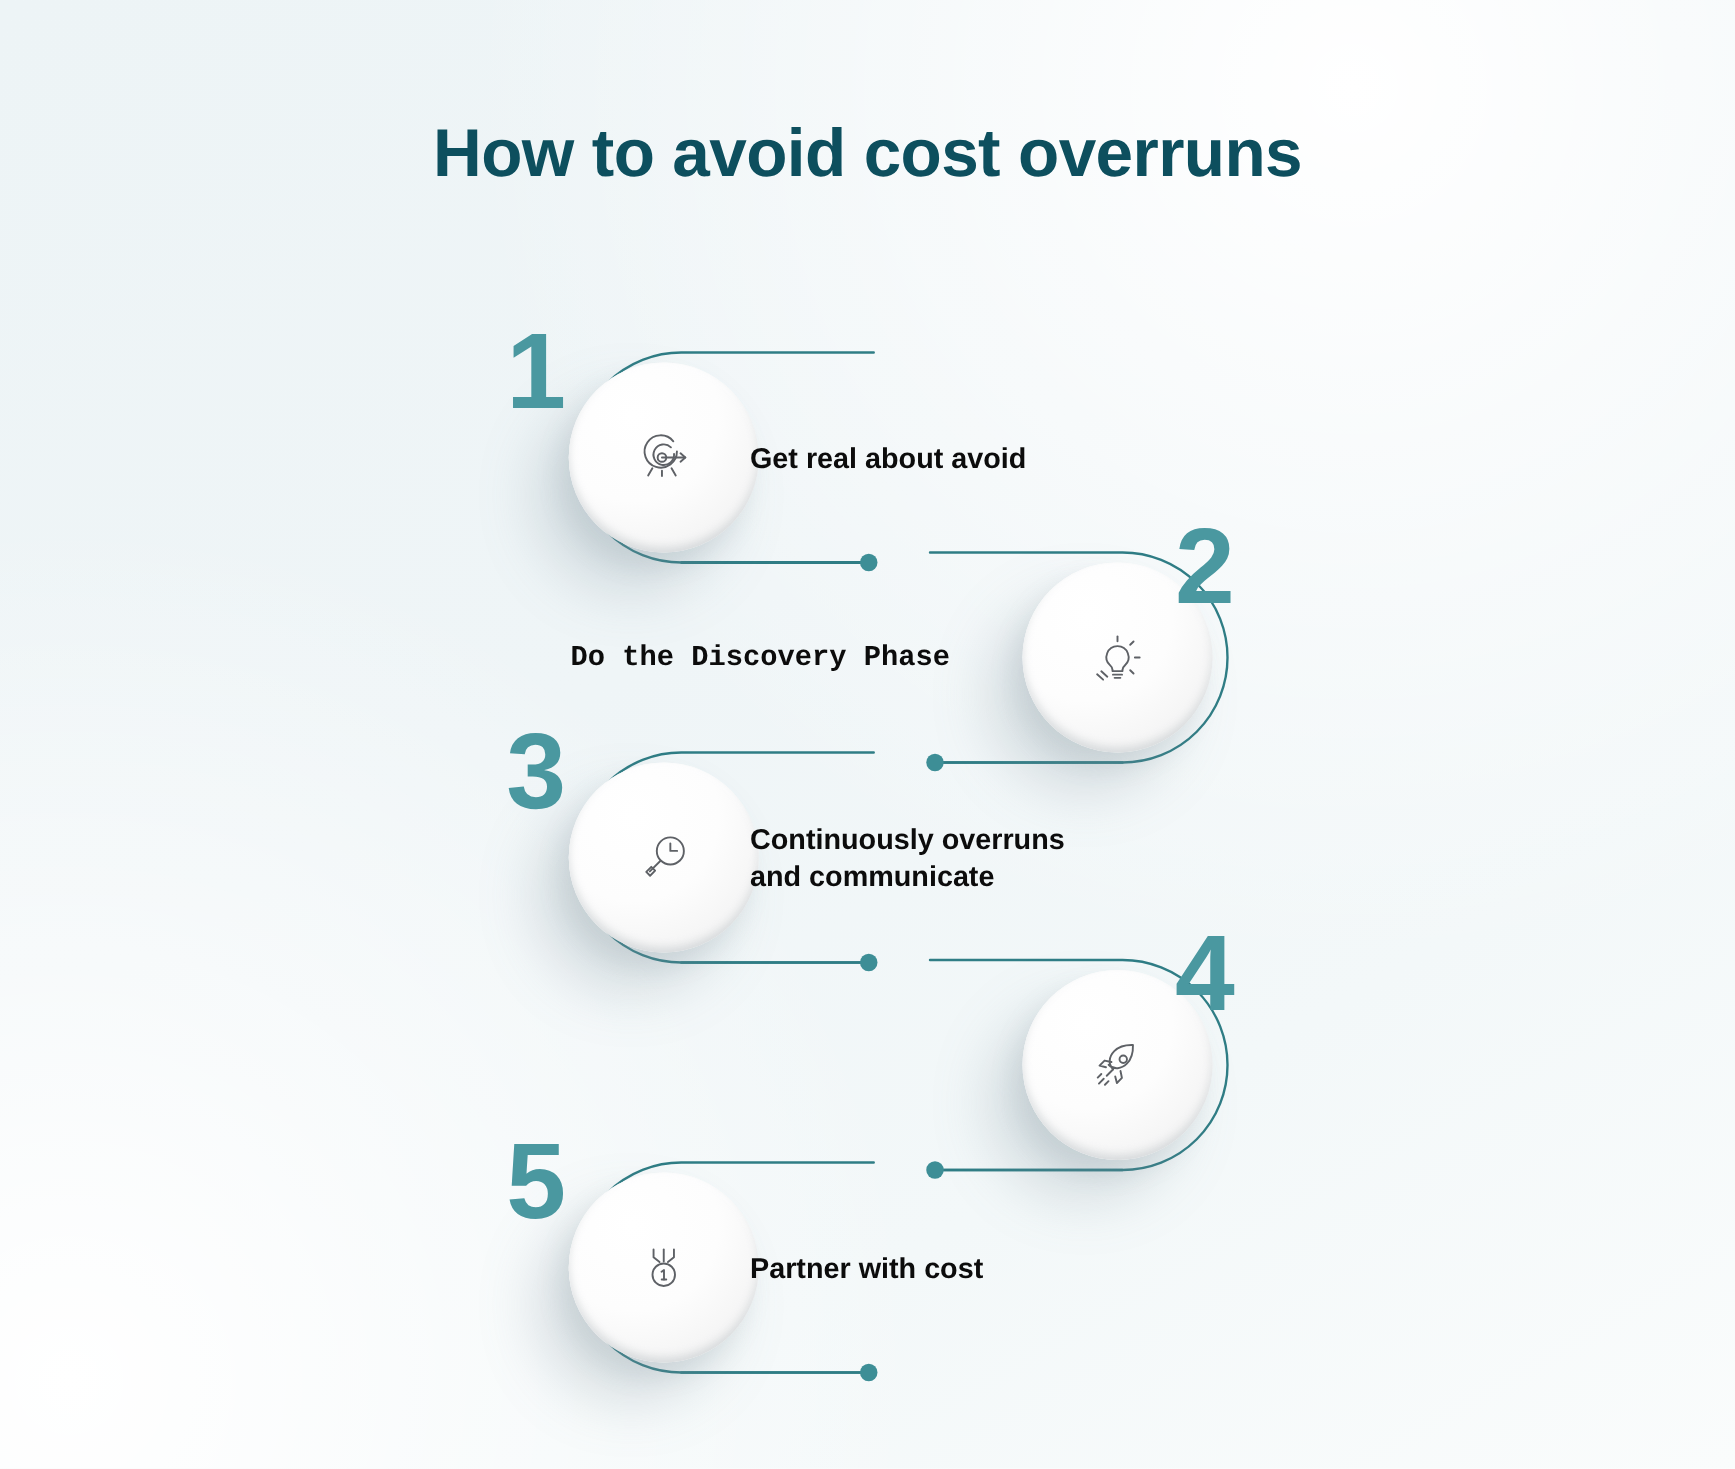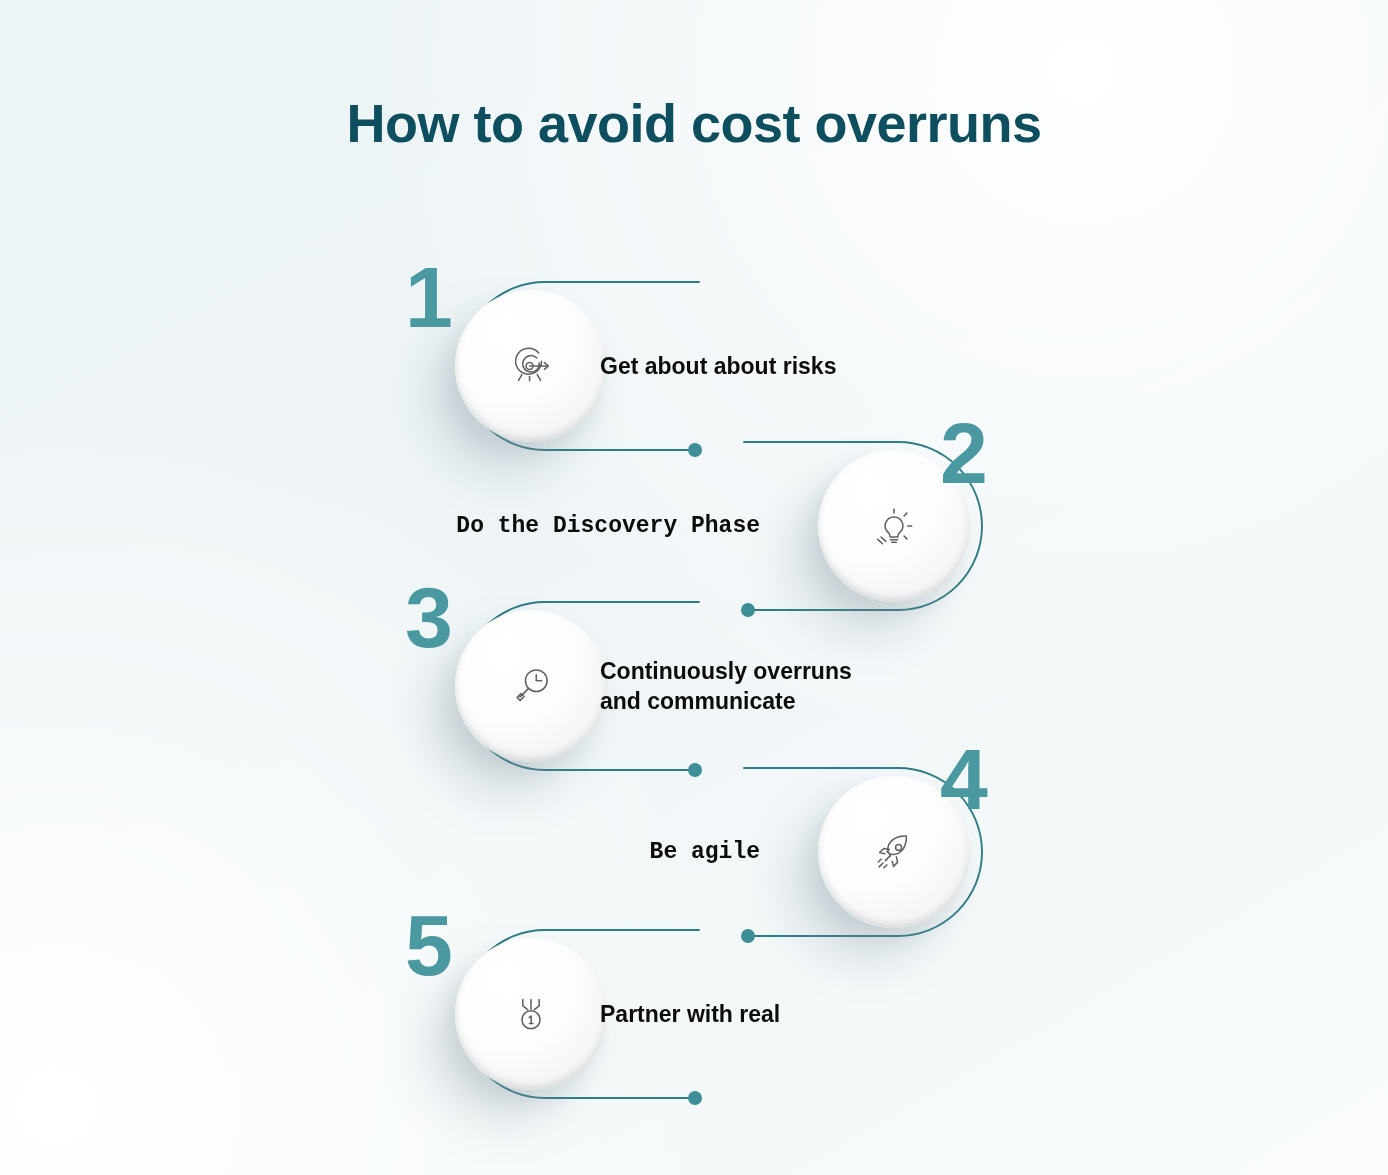--- a/index.html
+++ b/index.html
@@ -174,21 +174,21 @@
           <path d="M30 15.5A8.6 8.6 0 1 0 32.6 21"></path>
           <circle cx="22.5" cy="24" r="3.6"></circle>
           <line x1="22.5" y1="24" x2="42" y2="24"></line>
           <path d="M38 20.5 L42 24 L38 27.5"></path>
           <path d="M14.5 33 L11 39"></path>
           <path d="M30.5 33 L34 39"></path>
           <path d="M22.5 35 L22.5 39.5"></path>
         </svg>
       </span>
     </div>
-    <div class="caption left">Get about about risks</div>
+    <div class="caption left">Get real about avoid</div>
   </div>
 
   <div class="step s2 side-right">
     <div class="rail">
       <svg width="750" height="180" viewBox="0 0 750 180">
         <defs>
           <linearGradient id="fadeR2" x1="1" y1="0" x2="0" y2="0">
             <stop offset="0" stop-color="#3d8e96" stop-opacity="1"></stop>
             <stop offset="0.55" stop-color="#3d8e96" stop-opacity="0.45"></stop>
             <stop offset="1" stop-color="#3d8e96" stop-opacity="0"></stop>
@@ -274,21 +274,20 @@
           <circle cx="28.8" cy="19.2" r="3.1"></circle>
           <path d="M20.2 27.8 L15 33"></path>
           <path d="M19 21.5 L13.2 20.3 L9 24.5 L14.4 25.9"></path>
           <path d="M26.5 29 L27.7 34.8 L23.5 39 L22.1 33.6"></path>
           <line x1="12.5" y1="35.5" x2="8.5" y2="39.5"></line>
           <line x1="16.5" y1="37.5" x2="13.5" y2="40.5"></line>
           <line x1="10.5" y1="31.5" x2="7.5" y2="34.5"></line>
         </svg>
       </span>
     </div>
-    <div class="caption right">Be agile</div>
   </div>
 
   <div class="step s5 side-left">
     <div class="rail">
       <svg width="500" height="180" viewBox="0 0 500 180">
         <defs>
           <linearGradient id="fadeL5" x1="0" y1="0" x2="1" y2="0">
             <stop offset="0" stop-color="#3d8e96" stop-opacity="1"></stop>
             <stop offset="0.55" stop-color="#3d8e96" stop-opacity="0.45"></stop>
             <stop offset="1" stop-color="#3d8e96" stop-opacity="0"></stop>
@@ -306,16 +305,16 @@
         <svg viewBox="0 0 48 48" fill="none" stroke="#5e6166" stroke-width="1.6" stroke-linecap="round" stroke-linejoin="round">
           <polyline points="15.5,9 15.5,15.5 20.5,19.5"></polyline>
           <polyline points="32.5,9 32.5,15.5 27.5,19.5"></polyline>
           <line x1="24" y1="9" x2="24" y2="19"></line>
           <circle cx="24" cy="30" r="9.4"></circle>
           <polyline points="22.2,27.6 24.2,26.2 24.2,34"></polyline>
           <line x1="22.3" y1="34" x2="26.1" y2="34"></line>
         </svg>
       </span>
     </div>
-    <div class="caption left">Partner with real</div>
+    <div class="caption left">Partner with cost</div>
   </div>
 
 </div>
 
 </body></html>

